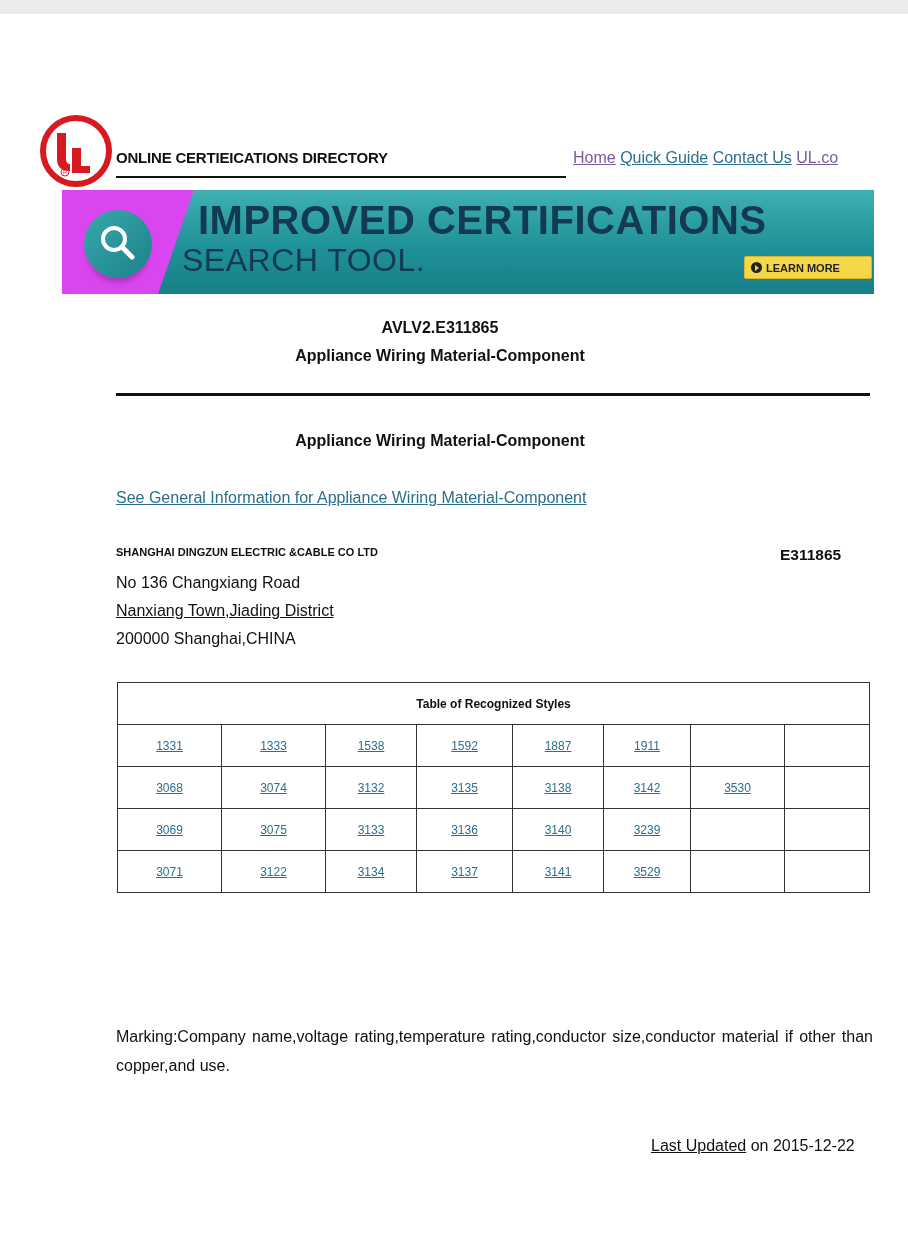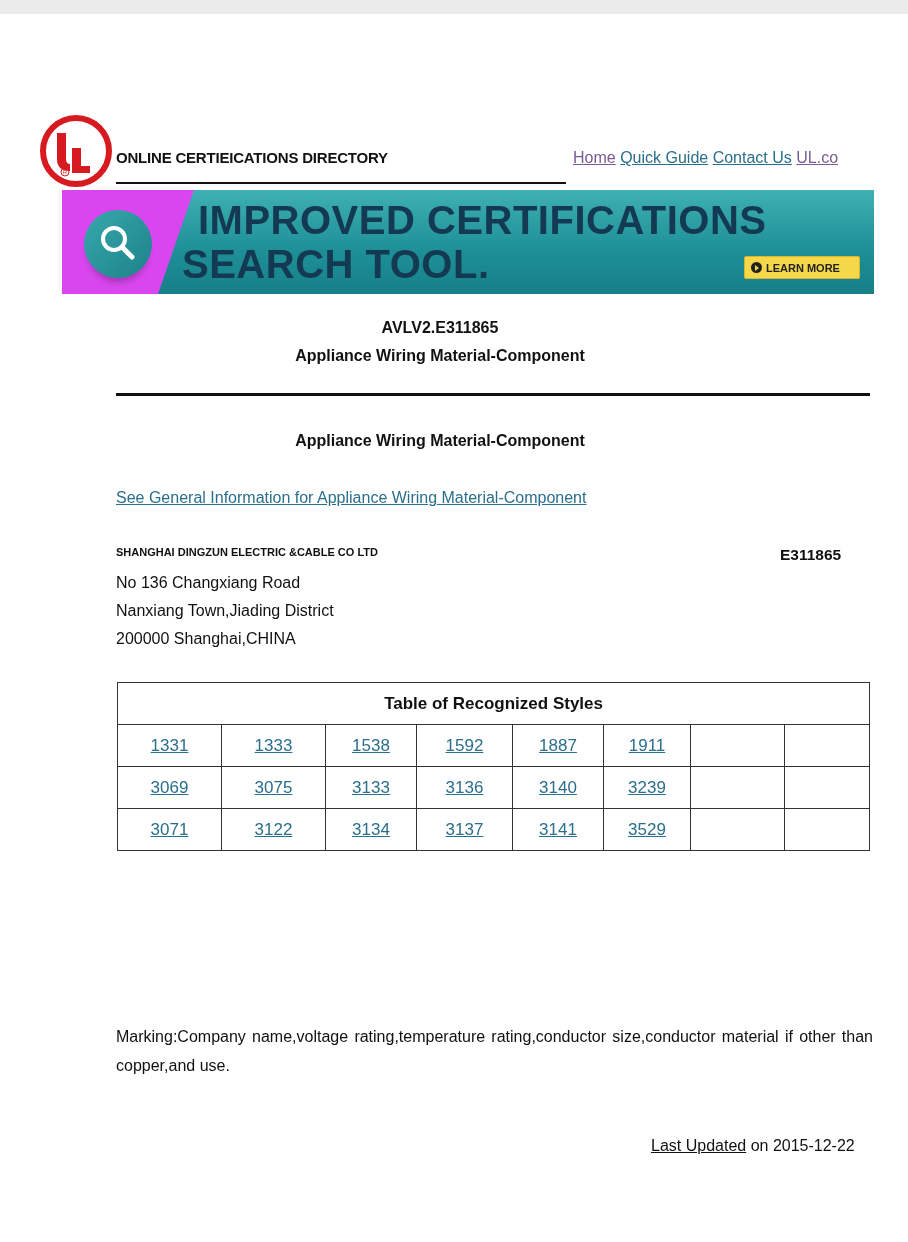--- a/index.html
+++ b/index.html
@@ -6,21 +6,21 @@
   html, body { width: 908px; height: 1242px; background: #ffffff; overflow: hidden; }
   body { position: relative; font-family: "Liberation Sans", sans-serif; color: #111; }
 
   .topbar { position: absolute; left: 0; top: 0; width: 908px; height: 14px; background: #ebebeb; }
 
   
   .ul-logo { position: absolute; left: 38px; top: 113px; width: 76px; height: 76px; }
   .header-title {
     position: absolute; left: 116px; top: 149px; width: 450px;
     font-size: 15px; font-weight: bold; color: #111; letter-spacing: -0.2px;
-    border-bottom: 2px solid #111; padding-bottom: 16px; white-space: nowrap;
+    border-bottom: 2px solid #111; padding-bottom: 10px; white-space: nowrap;
   }
   .header-links { position: absolute; left: 573px; top: 149px; font-size: 16px; white-space: nowrap; }
   .header-links a { text-decoration: underline; cursor: pointer; }
   .link-purple { color: #7a5a95; }
   .link-teal { color: #2a6f8c; }
 
   
   .banner { position: absolute; left: 62px; top: 190px; width: 812px; height: 104px; background: #d946ef; overflow: hidden; }
   .banner-teal {
     position: absolute; left: 96px; top: 0; width: 716px; height: 104px;
@@ -30,29 +30,29 @@
   .banner-search-circle {
     position: absolute; left: 22px; top: 20px; width: 68px; height: 68px; border-radius: 50%;
     background: linear-gradient(135deg, #37a9ad, #1c8189);
     box-shadow: 0 8px 6px -4px rgba(0,0,0,0.25);
   }
   .banner-line1 {
     position: absolute; left: 136px; top: 8px; font-size: 40px; font-weight: bold;
     color: #133a52; letter-spacing: 0.5px; white-space: nowrap;
   }
   .banner-line2a {
-    position: absolute; left: 120px; top: 52px; font-size: 40px; font-weight: bold;
+    position: absolute; left: 120px; top: 52px; font-size: 32px; font-weight: normal;
     color: #133a52; letter-spacing: 0.5px; white-space: nowrap;
   }
   .banner-line2b {
     position: absolute; left: 425px; top: 60px; font-size: 31px; font-weight: bold;
     color: #eefbff; white-space: nowrap;
   }
   .learn-more {
-    position: absolute; left: 682px; top: 66px; width: 116px; height: 23px;
+    position: absolute; left: 682px; top: 66px; width: 128px; height: 23px;
     background: #f5d84a; border: 1px solid #d9b52b; border-radius: 2px;
     font-size: 11px; font-weight: bold; color: #222; display: flex; align-items: center; gap: 4px;
     padding-left: 6px; cursor: pointer; white-space: nowrap;
   }
   .learn-more .play { width: 11px; height: 11px; border-radius: 50%; background: #222; position: relative; }
   .learn-more .play::after {
     content: ""; position: absolute; left: 4px; top: 2.5px;
     border-left: 4px solid #f5d84a; border-top: 3px solid transparent; border-bottom: 3px solid transparent;
   }
 
@@ -66,27 +66,27 @@
   .general-link {
     position: absolute; left: 116px; top: 489px; font-size: 16px; color: #2a6f8c;
     text-decoration: underline; cursor: pointer; white-space: nowrap;
   }
 
   
   .company-name { position: absolute; left: 116px; top: 546px; font-size: 11px; font-weight: bold; white-space: nowrap; }
   .file-number { position: absolute; left: 780px; top: 546px; font-size: 15.5px; font-weight: bold; }
   .addr { position: absolute; left: 116px; font-size: 16px; white-space: nowrap; }
   .addr1 { top: 574px; }
-  .addr2 { top: 602px; }
+  .addr2 { top: 602px; text-decoration: underline; }
   .addr3 { top: 630px; }
 
   
   .styles-table {
     position: absolute; left: 117px; top: 682px; width: 752px;
-    border-collapse: collapse; table-layout: fixed; font-size: 17px;
+    border-collapse: collapse; table-layout: fixed; font-size: 12px;
   }
   .styles-table td { border: 1.5px solid #333; height: 42px; text-align: center; vertical-align: middle; }
   .styles-table td.th-cell { font-weight: bold; }
   .styles-table td.section-cell { text-align: left; padding-left: 9px; font-weight: bold; }
   .styles-table a { color: #2a6f8c; text-decoration: underline; cursor: pointer; }
 
   .marking {
     position: absolute; left: 116px; top: 1022px; width: 757px; font-size: 16px; line-height: 29px;
     text-align: justify; text-align-last: left; color: #111;
   }
@@ -161,20 +161,30 @@
         <td><a>1331</a></td>
         <td><a>1333</a></td>
         <td><a>1538</a></td>
         <td><a>1592</a></td>
         <td><a>1887</a></td>
         <td><a>1911</a></td>
         <td></td>
         <td></td>
       </tr>
       <tr>
+        <td><a>3068</a></td>
+        <td><a>3074</a></td>
+        <td><a>3132</a></td>
+        <td><a>3135</a></td>
+        <td><a>3138</a></td>
+        <td><a>3142</a></td>
+        <td><a>3530</a></td>
+        <td></td>
+      </tr>
+      <tr>
         <td><a>3069</a></td>
         <td><a>3075</a></td>
         <td><a>3133</a></td>
         <td><a>3136</a></td>
         <td><a>3140</a></td>
         <td><a>3239</a></td>
         <td></td>
         <td></td>
       </tr>
       <tr>

